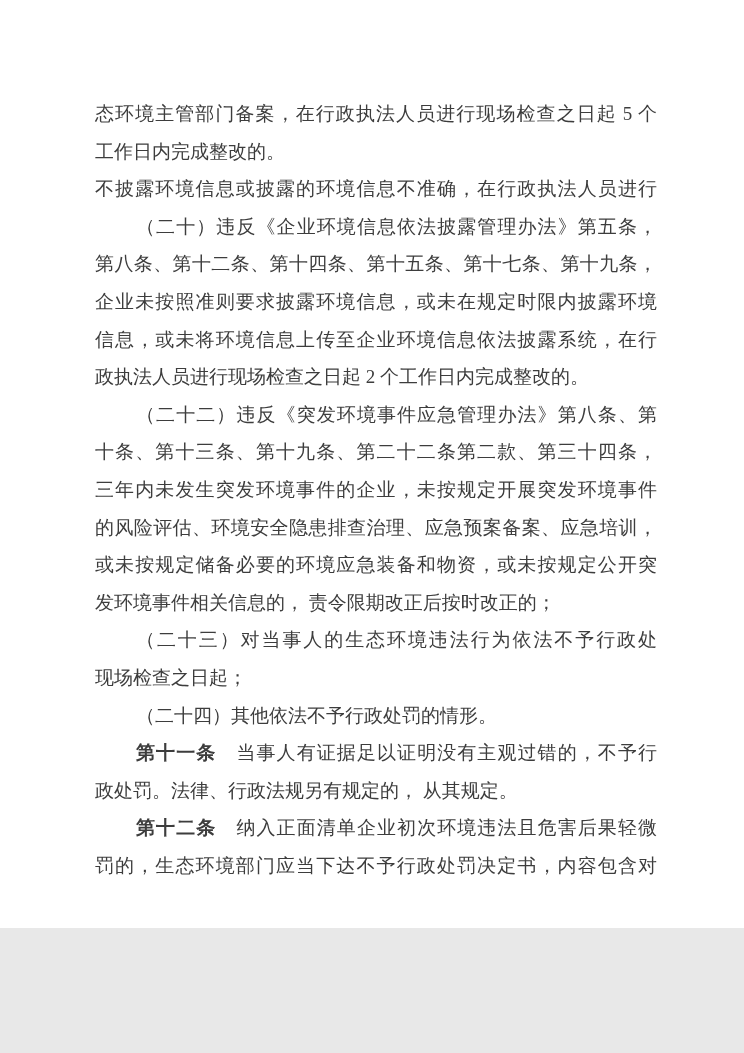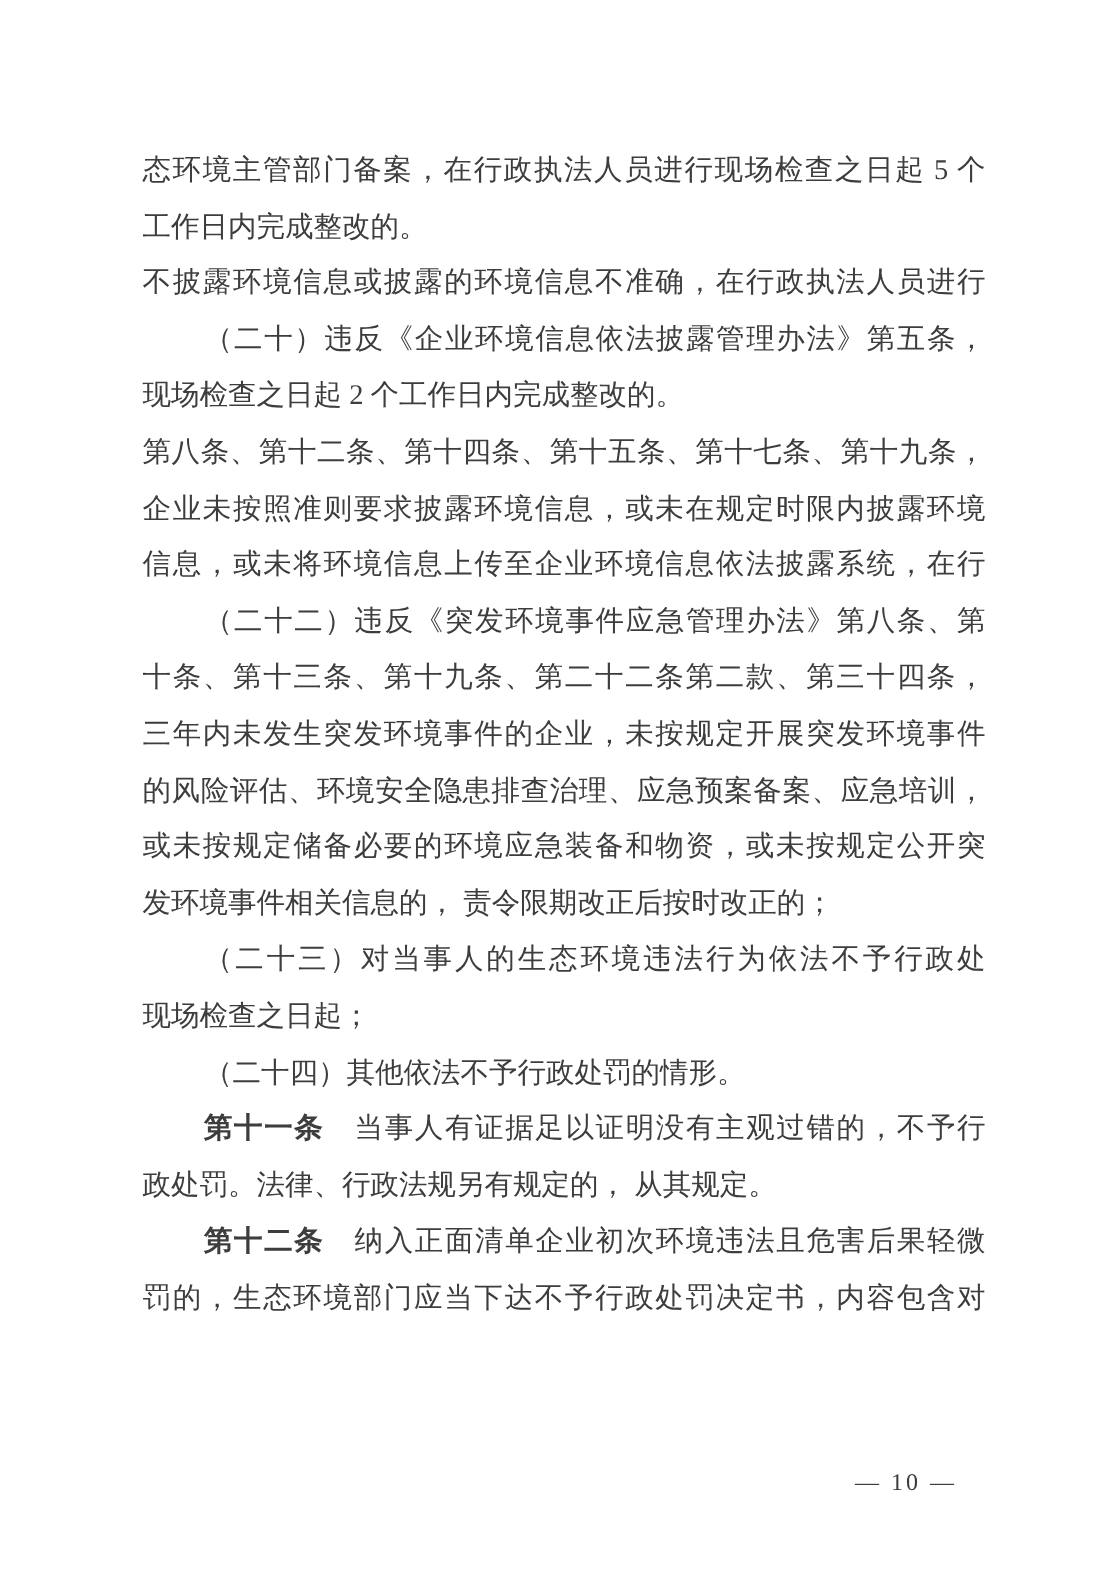--- a/index.html
+++ b/index.html
@@ -3,21 +3,21 @@
 <meta charset="utf-8">
 <style>
   html, body {
     margin: 0;
     padding: 0;
     background: #e8e8e8;
   }
   .page {
     position: relative;
     width: 744px;
-    height: 1053px;
+    height: 928px;
     background: #ffffff;
     overflow: hidden;
     font-family: "Liberation Serif", "DejaVu Serif", serif;
   }
   .content {
     position: absolute;
     left: 95px;
     top: 95px;
     width: 562px;
   }
@@ -52,24 +52,24 @@
 </style>
 </head>
 <body>
 
 <div class="page" style="background: rgb(255, 255, 255); color: rgb(61, 61, 61);">
   <div class="content">
       <div class="line justify"><span>态环境主管部门备案，在行政执法人员进行现场检查之日起 5 个</span></div>
       <div class="line"><span>工作日内完成整改的。</span></div>
       <div class="line justify"><span>不披露环境信息或披露的环境信息不准确，在行政执法人员进行</span></div>
       <div class="line justify indent"><span>（二十）违反《企业环境信息依法披露管理办法》第五条，</span></div>
-      <div class="line"><span>现场检查之日起 2 个工作日内完成整改的。</span></div>
       <div class="line justify"><span>第八条、第十二条、第十四条、第十五条、第十七条、第十九条，</span></div>
       <div class="line justify"><span>企业未按照准则要求披露环境信息，或未在规定时限内披露环境</span></div>
       <div class="line justify"><span>信息，或未将环境信息上传至企业环境信息依法披露系统，在行</span></div>
+      <div class="line"><span>政执法人员进行现场检查之日起 2 个工作日内完成整改的。</span></div>
       <div class="line justify indent"><span>（二十二）违反《突发环境事件应急管理办法》第八条、第</span></div>
       <div class="line justify"><span>十条、第十三条、第十九条、第二十二条第二款、第三十四条，</span></div>
       <div class="line justify"><span>三年内未发生突发环境事件的企业，未按规定开展突发环境事件</span></div>
       <div class="line justify"><span>的风险评估、环境安全隐患排查治理、应急预案备案、应急培训，</span></div>
       <div class="line justify"><span>或未按规定储备必要的环境应急装备和物资，或未按规定公开突</span></div>
       <div class="line"><span>发环境事件相关信息的， 责令限期改正后按时改正的；</span></div>
       <div class="line justify indent"><span>（二十三）对当事人的生态环境违法行为依法不予行政处</span></div>
       <div class="line"><span>现场检查之日起；</span></div>
       <div class="line indent"><span>（二十四）其他依法不予行政处罚的情形。</span></div>
       <div class="line justify indent"><span class="bold">第十一条</span><span>　当事人有证据足以证明没有主观过错的，不予行</span></div>

